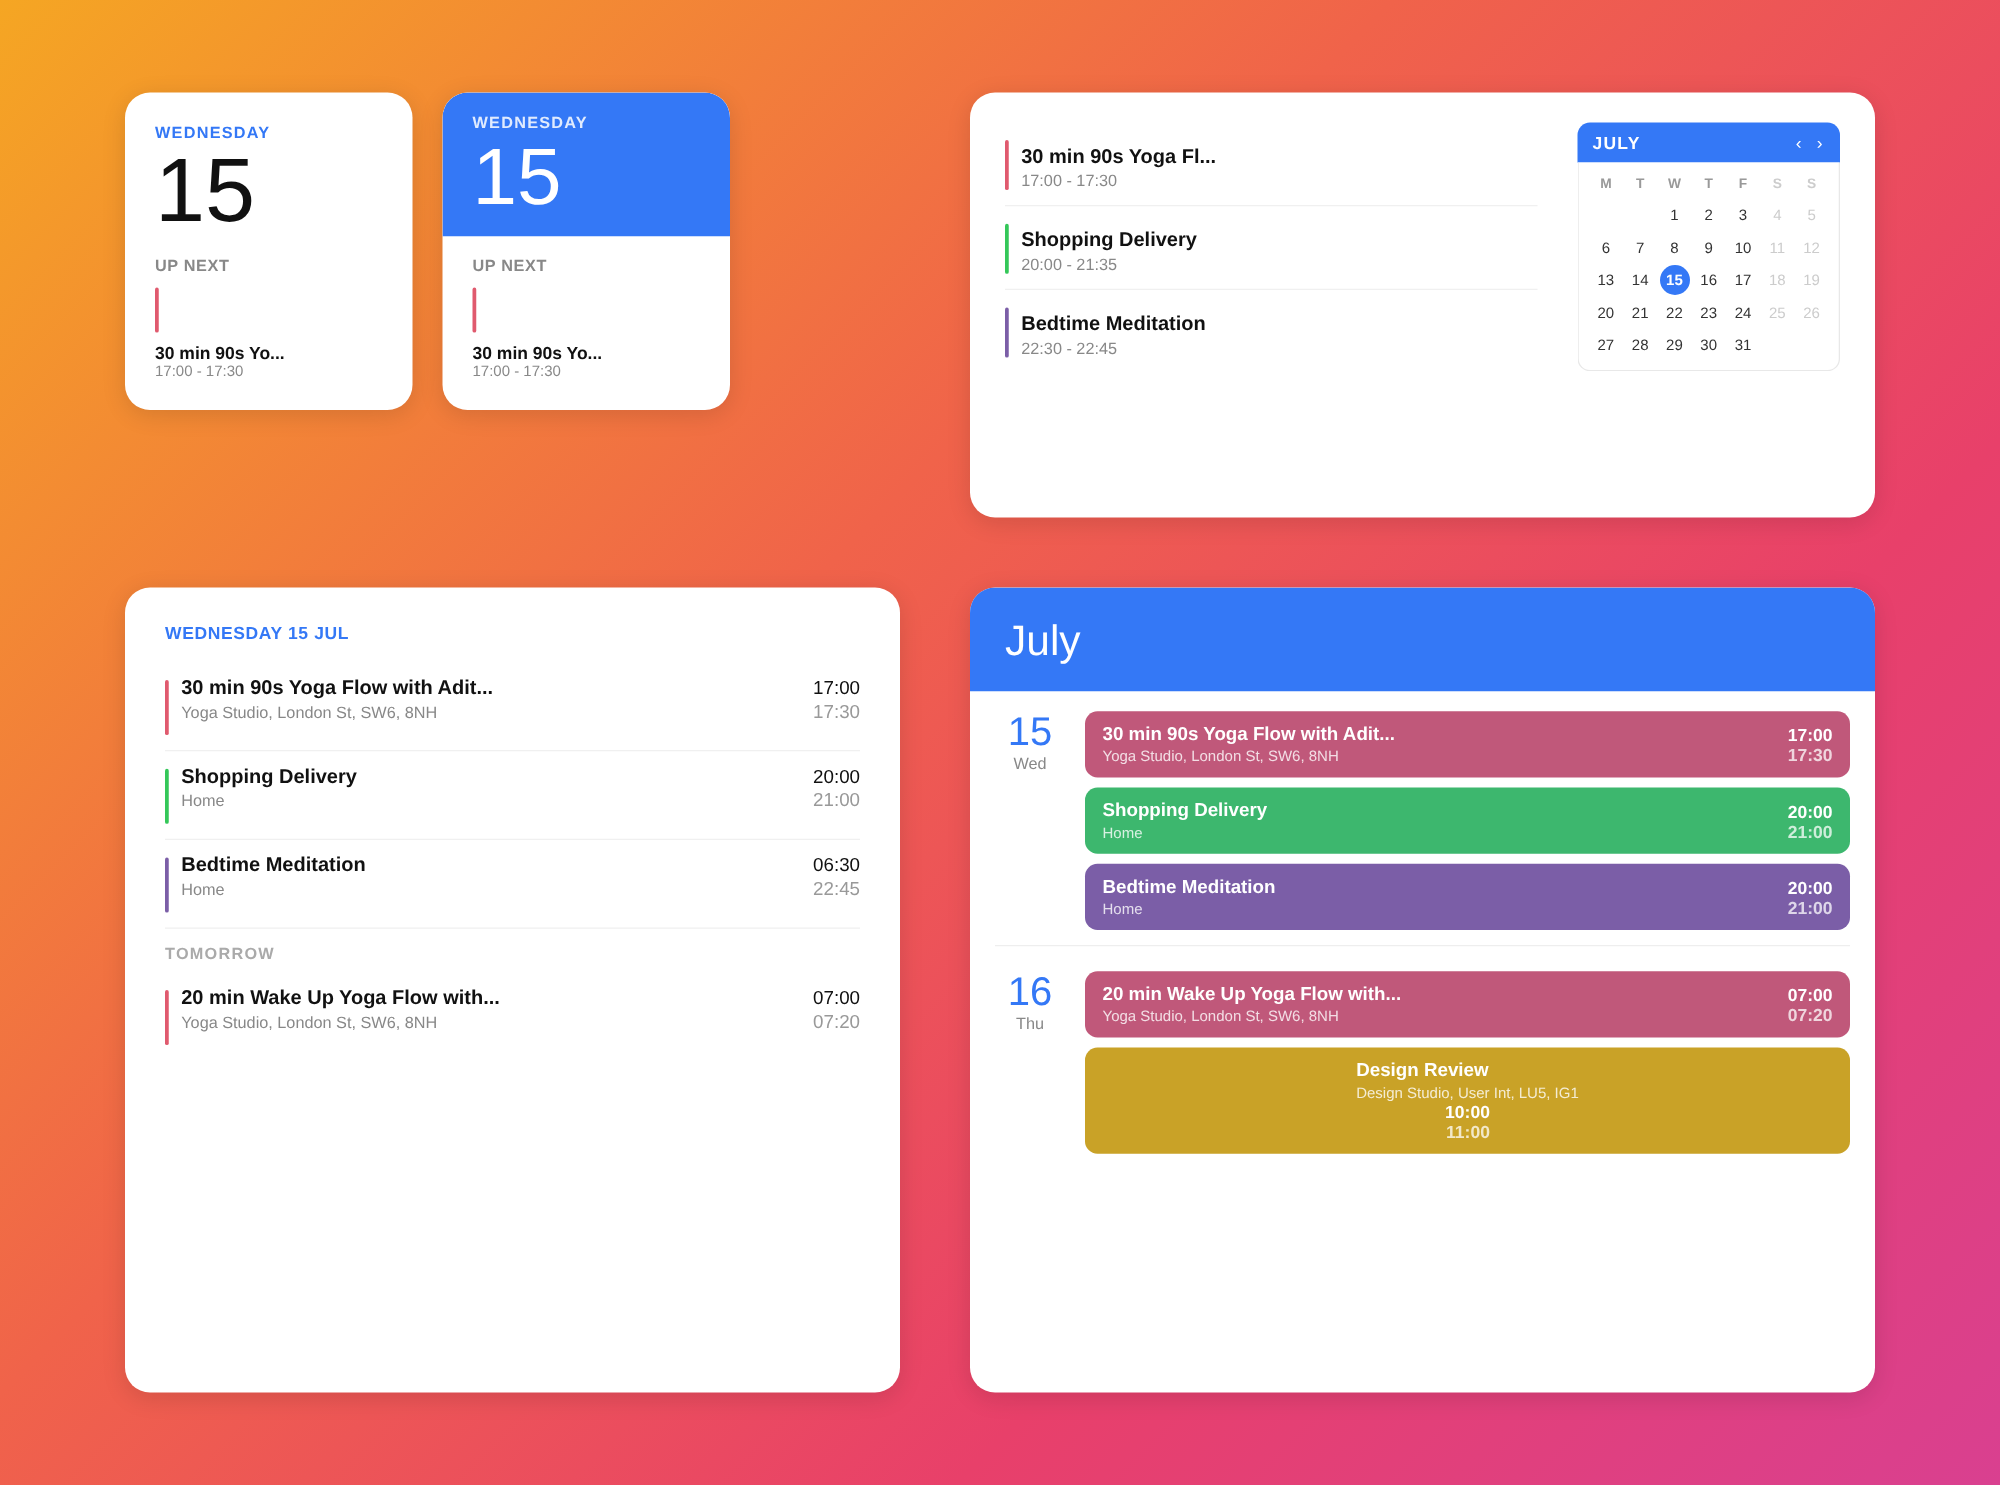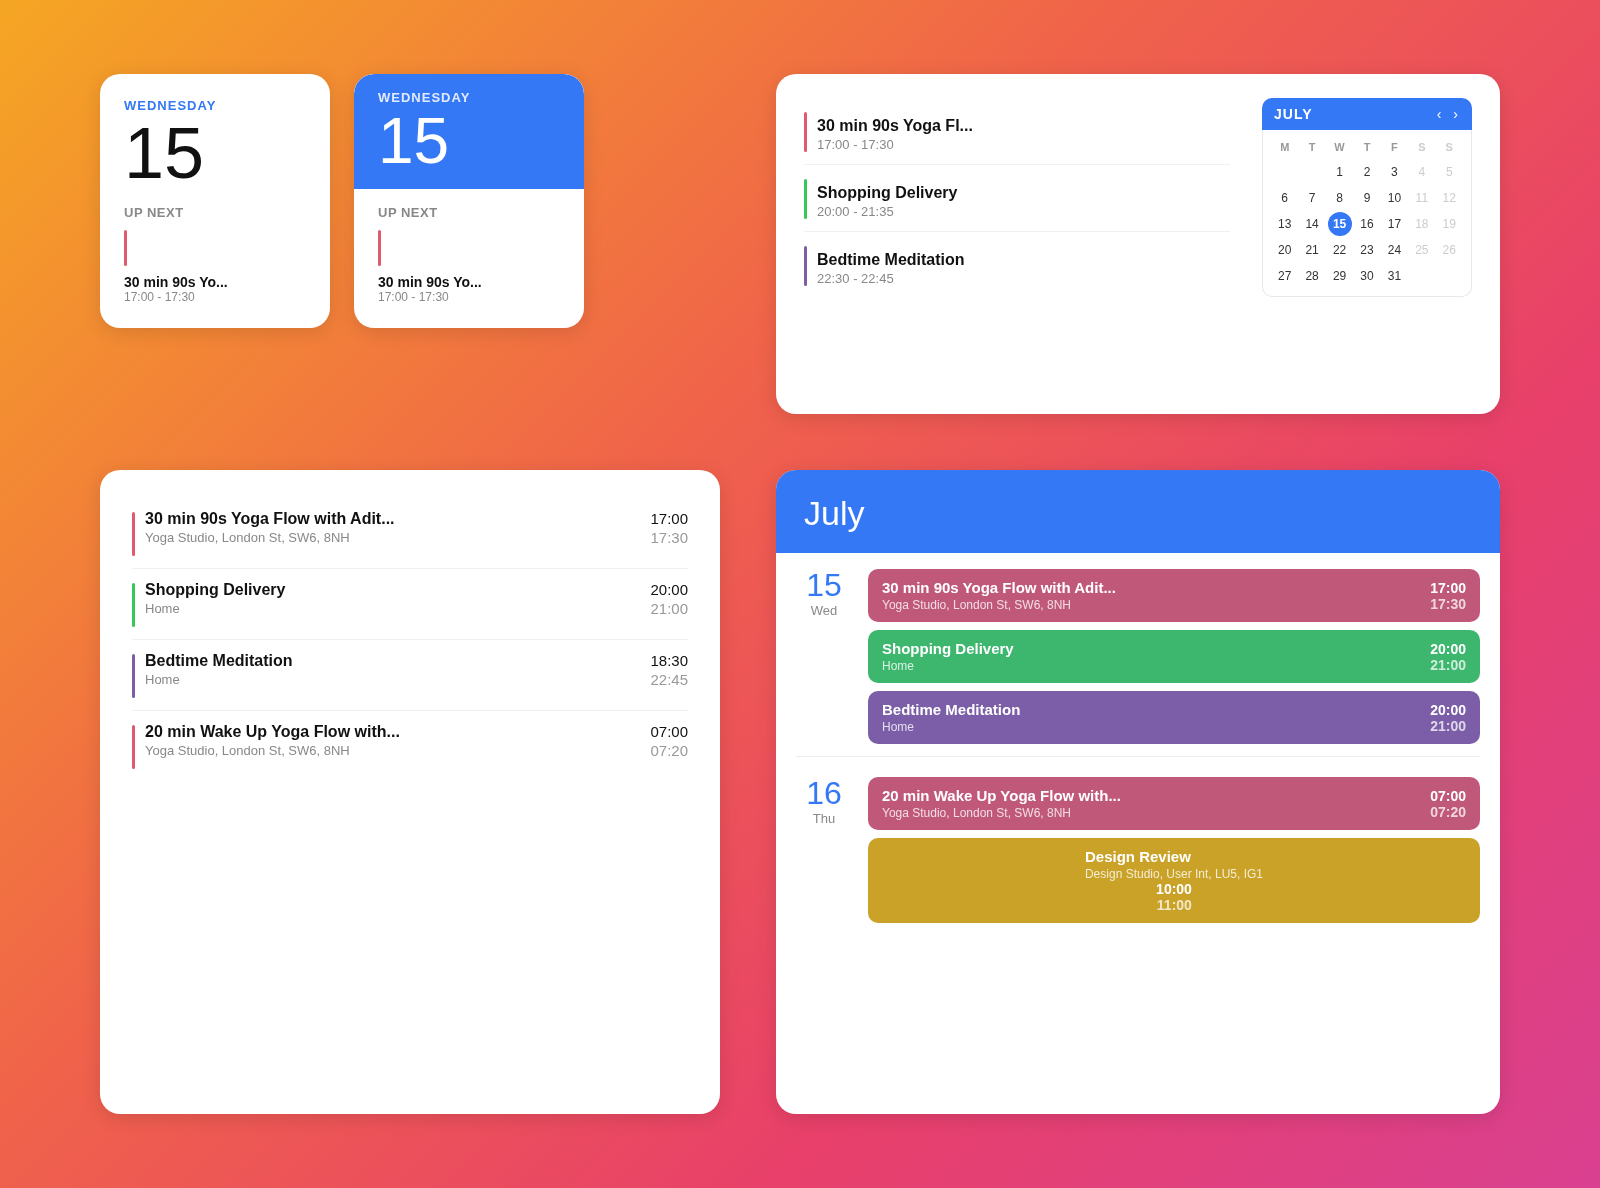--- a/index.html
+++ b/index.html
@@ -494,20 +494,21 @@
           <span class="cal-day">31</span>
           <span class="cal-day"></span>
           <span class="cal-day"></span>
         </div>
       </div>
     </div>
 
   </div>
 
   <div class="bottom-left">
+    <div class="section-date-header">WEDNESDAY 15 JUL</div>
 
     <div class="list-event-row">
       <div class="list-event-bar event-dot-pink"></div>
       <div class="list-event-content">
         <div class="list-event-title">30 min 90s Yoga Flow with Adit...</div>
         <div class="list-event-location">Yoga Studio, London St, SW6, 8NH</div>
       </div>
       <div class="list-event-times">
         <span class="list-event-time">17:00</span>
         <span class="list-event-time2">17:30</span>
@@ -526,25 +527,26 @@
       </div>
     </div>
 
     <div class="list-event-row">
       <div class="list-event-bar event-dot-purple"></div>
       <div class="list-event-content">
         <div class="list-event-title">Bedtime Meditation</div>
         <div class="list-event-location">Home</div>
       </div>
       <div class="list-event-times">
-        <span class="list-event-time">18:30</span>
+        <span class="list-event-time">06:30</span>
         <span class="list-event-time2">22:45</span>
       </div>
     </div>
 
+    <div class="tomorrow-label">TOMORROW</div>
 
     <div class="list-event-row">
       <div class="list-event-bar event-dot-pink"></div>
       <div class="list-event-content">
         <div class="list-event-title">20 min Wake Up Yoga Flow with...</div>
         <div class="list-event-location">Yoga Studio, London St, SW6, 8NH</div>
       </div>
       <div class="list-event-times">
         <span class="list-event-time">07:00</span>
         <span class="list-event-time2">07:20</span>

